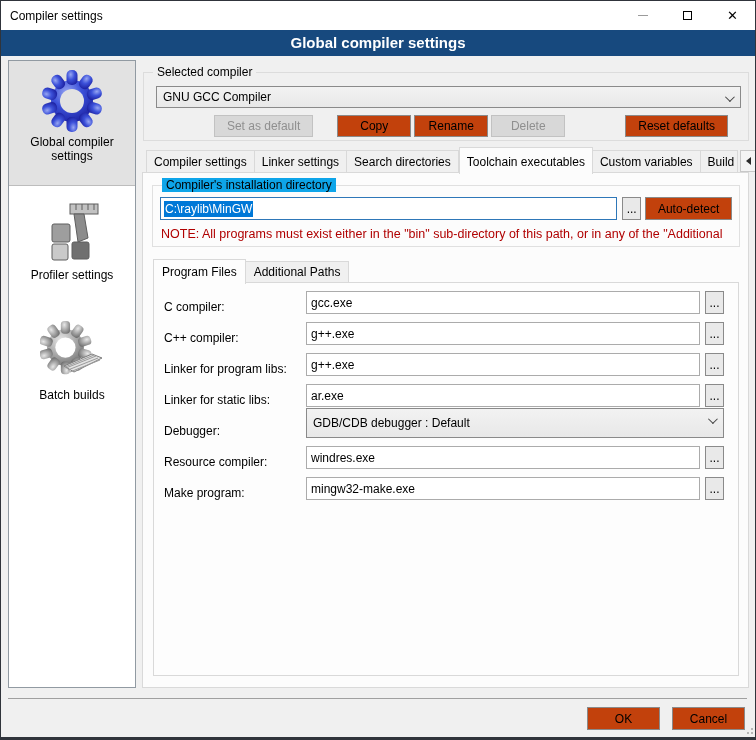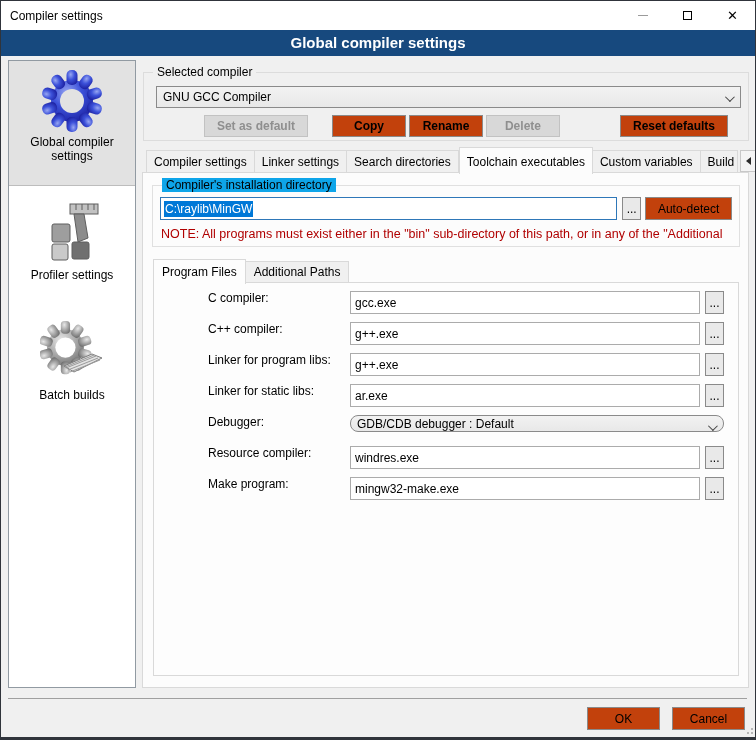--- a/index.html
+++ b/index.html
@@ -43,21 +43,21 @@
 
   .gb-compiler { left:142px; top:16px; width:606px; height:69px; }
   .combo { background:linear-gradient(#F2F2F2,#E8E8E8); border:1px solid #8A8A8A;
            height:22px; display:flex; align-items:center; padding:0 6px; position:relative; }
   .combo .chev { position:absolute; right:8px; top:8px; width:7px; height:7px;
                  border-right:1.5px solid #444; border-bottom:1.5px solid #444;
                  transform:rotate(45deg) translateY(-2px); }
   .combo-main { position:absolute; left:12px; right:7px; top:13px; }
 
   .btnrow { position:absolute; left:12px; right:20px; top:42px; height:22px;
-            display:flex; justify-content:flex-end; align-items:center;font-weight:bold; }
+            display:flex; justify-content:flex-end; align-items:center; }
   .btn { height:22px; padding:0 12px; background:#c2410c; border:1px solid #8A8A8A;
          font-size:12px; display:flex; align-items:center; justify-content:center;
          font-family:"Liberation Sans", sans-serif; cursor:default; white-space:nowrap; }
   .btn.disabled { background:#D8D8D8; border-color:#C2C2C2; color:#8F8F8F; }
   .w97 { min-width:97px; } .w74 { min-width:74px; }
   .gap24 { margin-right:24px; } .gap3 { margin-right:3px; } .gap46 { margin-right:60px; }
 
   
   .tabs { position:absolute; left:145px; top:90px; height:27px; display:flex;
           align-items:flex-end; z-index:3; }
@@ -95,26 +95,26 @@
   .subtabs { position:absolute; left:10px; top:85px; display:flex; align-items:flex-end;
              height:25px; z-index:2; }
   .subtab { height:22px; line-height:21px; padding:0 8px; background:#F0F0F0;
             border:1px solid #D9D9D9; border-left:none; white-space:nowrap; }
   .subtab:first-child { border-left:1px solid #D9D9D9; }
   .subtab.active { height:25px; line-height:25px; background:#FDFDFD; border:1px solid #D9D9D9;
                    border-bottom:none; margin-bottom:-1px; }
   .subpanel { position:absolute; left:10px; top:109px; width:586px; height:394px;
               background:#FDFDFD; border:1px solid #D9D9D9; padding:8px 14px 0 6px; }
 
-  .frow { display:flex; align-items:flex-start; height:23px; margin-bottom:8px;margin-left:44px; }
+  .frow { display:flex; align-items:flex-end; height:23px; margin-bottom:8px; }
   .flabel { width:146px; padding-left:4px; white-space:nowrap; }
   .fctrl { flex:1 1 auto; display:flex; align-items:center; }
   .tinput { flex:1 1 auto; height:23px; background:#FFF; border:1px solid #ABABAB;
             font-family:"Liberation Sans", sans-serif; font-size:12px; padding:0 4px; }
-  .fcombo { flex:1 1 auto; height:17px;border-radius:8px; }
+  .fcombo { flex:1 1 auto; height:30px; }
 
   
   .sepline { position:absolute; left:7px; right:8px; top:642px; border-top:1px solid #9F9F9F; }
   .ok-btn { position:absolute; right:95px; top:651px; width:73px; height:23px; }
   .cancel-btn { position:absolute; right:10px; top:651px; width:73px; height:23px; }
   .grip { position:absolute; right:2px; bottom:1px; width:10px; height:10px; opacity:.65; }
   .grip i { position:absolute; width:2px; height:2px; background:#9A9A9A; }
 </style>
 </head>
 <body>

